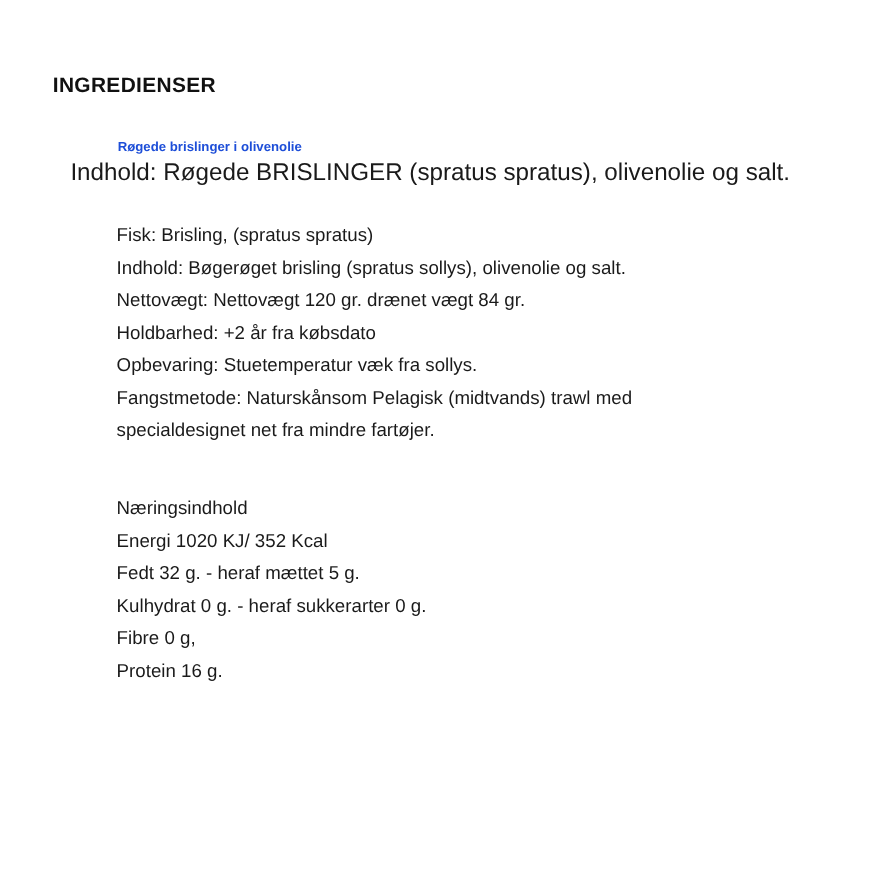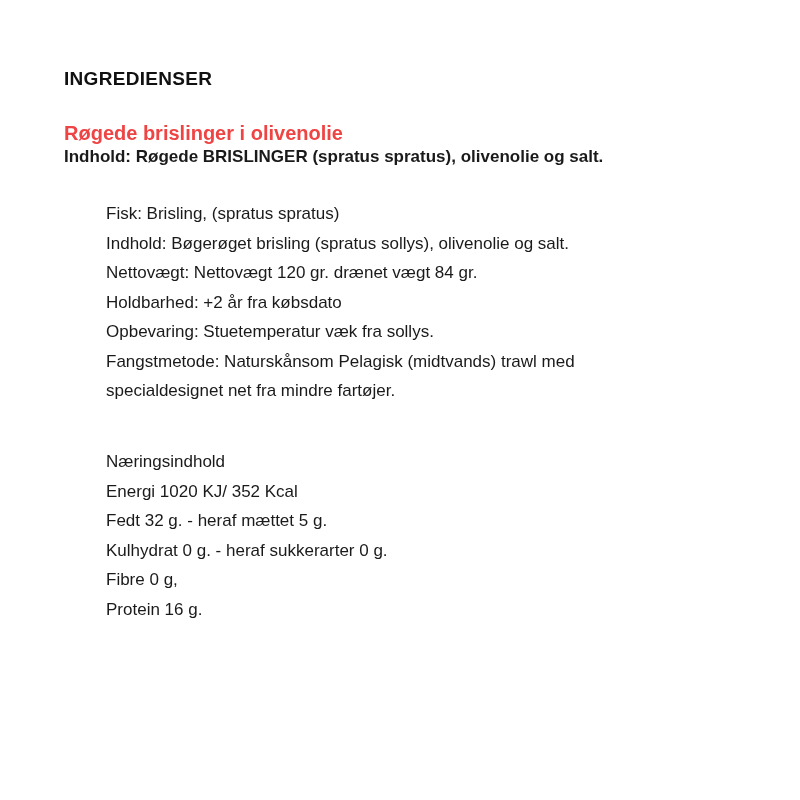--- a/index.html
+++ b/index.html
@@ -12,45 +12,46 @@
     position: relative;
     width: 800px;
     height: 800px;
     background: #ffffff;
     overflow: hidden;
     font-family: "Liberation Sans", sans-serif;
     color: #1a1a1a;
   }
   .page-title {
     position: absolute;
-    left: 64px;
+    left: 48px;
     top: 66px;
     margin: 0;
     font-size: 19px;
     font-weight: 700;
     line-height: 26px;
     letter-spacing: 0.3px;
     color: #111111;
     white-space: nowrap;
   }
   .product-block {
     position: absolute;
     left: 64px;
     top: 121px;
   }
   .product-name {
-    font-size: 20px;
+    font-size: 12px;
     font-weight: 700;
     line-height: 24px;
-    color: #ef4444;
+    color: #1d4ed8;
     white-space: nowrap;
+    margin-left: 43px;
   }
   .product-contents {
-    font-size: 17px;
-    font-weight: 700;
+    font-size: 22px;
+    font-weight: 400;
     line-height: 24px;
     white-space: nowrap;
   }
   .details {
     position: absolute;
     left: 66px;
     top: 199px;
   }
   .nutrition {
     position: absolute;

